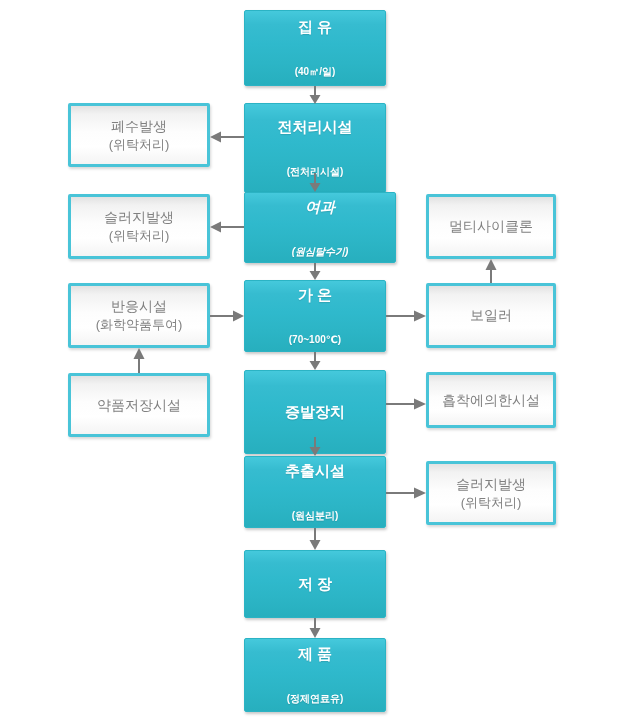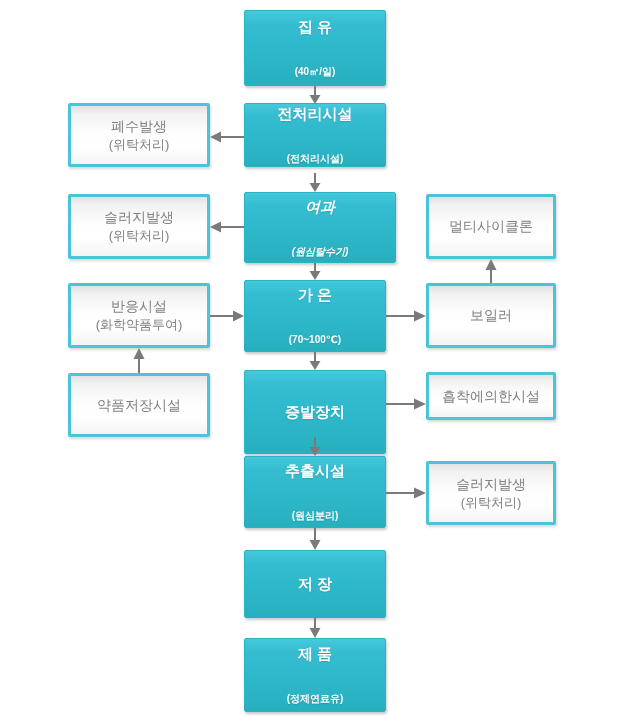--- a/index.html
+++ b/index.html
@@ -73,21 +73,21 @@
 </head>
 <body>
 
 <div id="diagram">
 
   <div class="node primary" style="left:244px; top:10px; width:142px; height:76px;">
     <span class="line1">집 유</span>
     <span class="line2">(40㎥/일)</span>
   </div>
 
-  <div class="node primary" style="left:244px; top:103px; width:142px; height:64px;">
+  <div class="node primary" style="left:244px; top:103px; width:142px; height:90px;">
     <span class="line1">전처리시설</span>
     <span class="line2">(전처리시설)</span>
   </div>
 
   <div class="node primary" style="left:244px; top:192px; width:152px; height:71px;font-style:italic;">
     <span class="line1">여과</span>
     <span class="line2">(원심탈수기)</span>
   </div>
 
   <div class="node primary" style="left:244px; top:280px; width:142px; height:72px;">
@@ -133,21 +133,21 @@
   </div>
 
   <div class="node secondary" style="left:426px; top:194px; width:130px; height:65px;">
     <span class="line1">멀티사이클론</span>
   </div>
 
   <div class="node secondary" style="left:426px; top:283px; width:130px; height:65px;">
     <span class="line1">보일러</span>
   </div>
 
-  <div class="node secondary" style="left:426px; top:372px; width:130px; height:48px;">
+  <div class="node secondary" style="left:426px; top:372px; width:130px; height:56px;">
     <span class="line1">흡착에의한시설</span>
   </div>
 
   <div class="node secondary" style="left:426px; top:461px; width:130px; height:64px;">
     <span class="line1">슬러지발생</span>
     <span class="line2">(위탁처리)</span>
   </div>
 
   <div class="conn" style="left:306px; top:86px;">
     <svg width="18" height="18" viewBox="0 0 18 18">

